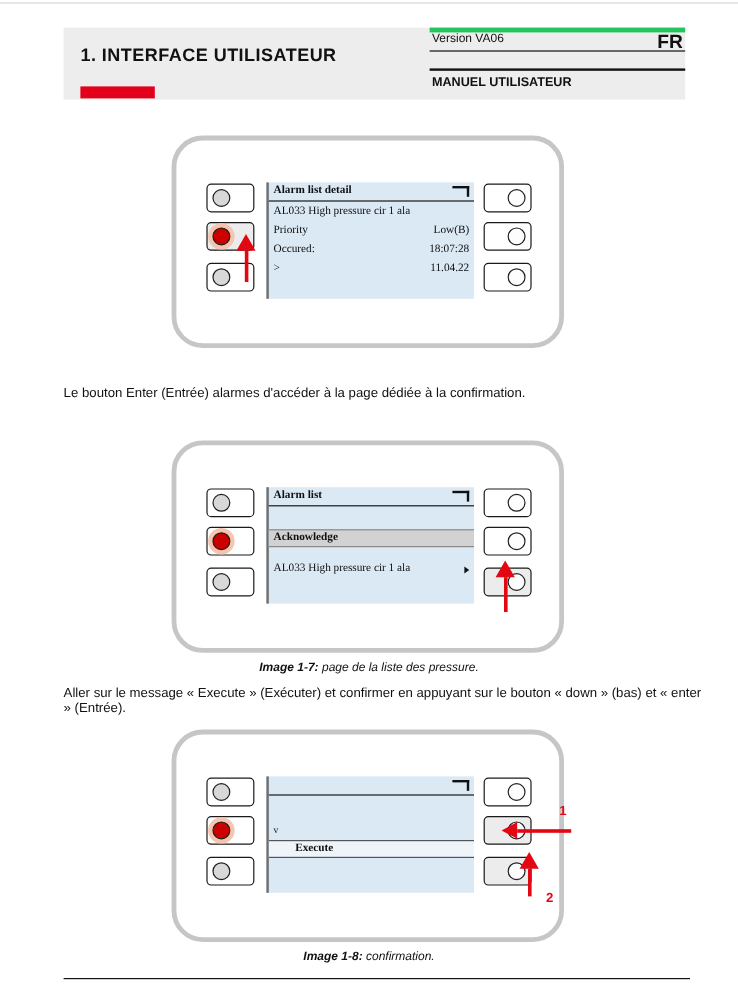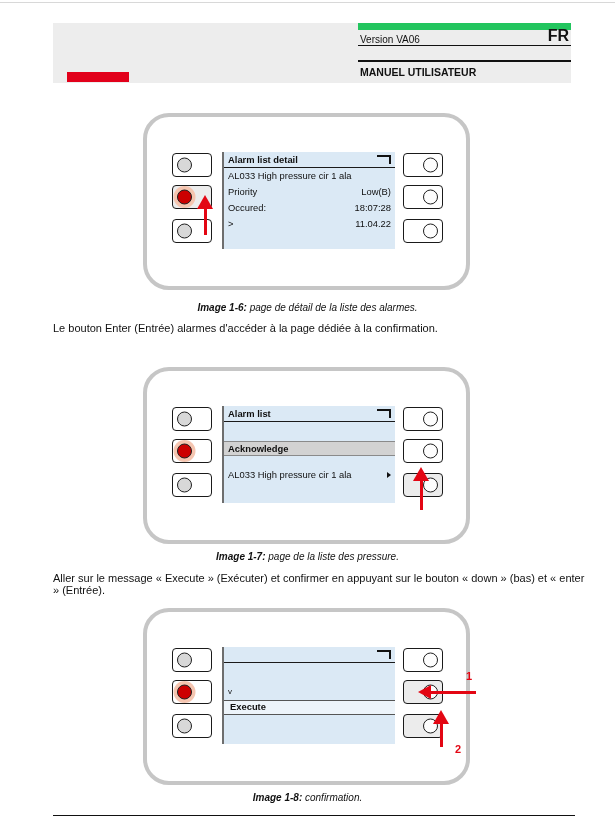--- a/index.html
+++ b/index.html
@@ -5,22 +5,22 @@
   html,body{margin:0;padding:0;background:#fff;}
   .page{position:relative;width:615px;height:823px;background:#fff;
         font-family:"Liberation Sans",sans-serif;color:#111;overflow:hidden;}
   .top-edge{position:absolute;left:0;top:2px;width:615px;height:0;border-top:1px solid #d8d8d8;}
 
   
   .header{position:absolute;left:53px;top:23px;width:518px;height:60px;background:var(--header-bg,#ededed);}
   .header-title{position:absolute;left:14px;top:15px;font-size:15px;font-weight:bold;letter-spacing:.4px;}
   .red-mark{position:absolute;left:14px;top:49px;width:62px;height:10px;background:var(--accent-red,#e2001a);}
   .header-right{position:absolute;left:305px;top:0;width:213px;font-size:10px;}
-  .hr-row1{display:flex;justify-content:space-between;align-items:flex-end;height:15px;
-           border-top:7px solid #22c55e;border-bottom:1.5px solid #111;padding:0 2px;}
+  .hr-row1{display:flex;justify-content:space-between;align-items:flex-start;height:15px;
+           border-top:4px solid #22c55e;border-bottom:1.5px solid #111;padding:0 2px;}
   .hr-fr{font-weight:bold;font-size:16px;}
   .hr-gap{height:14px;border-bottom:2px solid #111;}
   .hr-row2{font-weight:bold;padding:4px 2px 0 2px;font-size:10.5px;}
 
   
   .caption{position:absolute;left:0;width:615px;text-align:center;font-size:10px;font-style:italic;}
   .cap-b{font-weight:bold;}
   .para{position:absolute;left:53px;width:540px;font-size:11px;}
 
   
@@ -34,36 +34,36 @@
   .t1{top:36px;} .t2{top:68px;} .t3{top:102px;}
   .dot{position:absolute;top:50%;transform:translateY(-50%);width:15px;height:15px;border-radius:50%;
        border:1.6px solid #1f1f1f;box-sizing:border-box;}
   .hwbtn.left .dot{left:4px;} .hwbtn.right .dot{right:4px;}
   .dot.gray{background:#d8d8d8;}
   .dot.white{background:#fdfdfd;}
   .dot.red{background:var(--led-red,#cc0000);box-shadow:0 0 0 3.5px var(--led-halo,#f5c5b0);}
 
   .lcd{position:absolute;left:75px;top:35px;width:173px;height:97px;box-sizing:border-box;
        background:var(--lcd-bg,#dbe9f5);border-left:2px solid #6e6e6e;
-       font-family:Liberation Sans, sans-serif;font-size:9.4px;color:#101010;}
+       font-family:Liberation Serif, serif;font-size:9.4px;color:#101010;}
   .lcd-title{position:relative;height:15px;line-height:15px;border-bottom:1px solid #1a1a1a;
              font-weight:bold;padding-left:4px;}
   .corner{position:absolute;right:4px;top:3px;width:12px;height:7px;
           border-top:2.5px solid #111;border-right:2.5px solid #111;}
   .lcd-row{display:flex;justify-content:space-between;height:16px;line-height:16px;padding:0 4px;}
   .lcd-row:first-of-type{margin-top:1px;}
   .menu-row{margin-top:19px;height:13px;line-height:13px;background:var(--highlight-gray,#d2d2d2);
             border-top:1px solid #8a8a8a;border-bottom:1px solid #8a8a8a;padding-left:4px;font-weight:bold;}
   .alarm-row{margin-top:12px;height:13px;line-height:13px;display:flex;align-items:center;
              justify-content:space-between;padding:0 4px;}
   .tri-right{width:0;height:0;border-left:4px solid #111;border-top:3.5px solid transparent;
              border-bottom:3.5px solid transparent;}
   .cursor-row{margin-top:24px;height:9px;line-height:9px;font-size:8px;padding-left:4px;}
   .exec-row{margin-top:4px;height:13px;line-height:12px;border-top:1px solid #555;border-bottom:1px solid #555;
-            background:rgba(255,255,255,.5);padding-left:6px;font-weight:bold;}
+            background:rgba(255,255,255,.5);padding-left:22px;font-weight:bold;}
 
   
   .arrow-up{position:absolute;width:16px;z-index:5;}
   .head-up{width:0;height:0;border-left:8px solid transparent;border-right:8px solid transparent;
            border-bottom:14px solid var(--arrow-red,#e30613);}
   .shaft-v{width:3px;margin-left:6.5px;background:var(--arrow-red,#e30613);}
   .arrow-left{position:absolute;display:flex;align-items:center;z-index:5;}
   .head-left{width:0;height:0;border-top:7px solid transparent;border-bottom:7px solid transparent;
              border-right:13px solid var(--arrow-red,#e30613);}
   .shaft-h{width:45px;height:3px;background:var(--arrow-red,#e30613);}
@@ -71,20 +71,21 @@
 
   .footer-line{position:absolute;left:53px;top:815px;width:522px;height:0;border-top:1.6px solid #111;}
 </style>
 </head>
 <body>
 
 <div class="page">
   <div class="top-edge"></div>
 
   <div class="header">
+    <div class="header-title">1. INTERFACE UTILISATEUR</div>
     <div class="red-mark"></div>
     <div class="header-right">
       <div class="hr-row1">
         <span>Version VA06</span>
         <span class="hr-fr">FR</span>
       </div>
       <div class="hr-gap"></div>
       <div class="hr-row2">MANUEL UTILISATEUR</div>
     </div>
   </div>
@@ -132,23 +133,20 @@
     <div class="hwbtn right t3">
       <span class="dot white"></span>
       </div>
 
     <div class="arrow-up" style="left:50px;top:78px">
       <div class="head-up"></div>
       <div class="shaft-v" style="height:26px"></div>
     </div>
   </div>
 
-  <div class="caption" style="top:302px">
-    <span class="cap-b">Image 1-6:</span><span> page de détail de la liste des alarmes.</span>
-  </div>
 
   <div class="para" style="top:322px">Le bouton Enter (Entrée) alarmes d'accéder à la page dédiée à la confirmation.</div>
 
   <div class="device" style="top:367px">
     <div class="hwbtn left t1">
       <span class="dot gray"></span>
       </div>
     <div class="hwbtn left t2">
       <span class="dot red"></span>
       </div>

